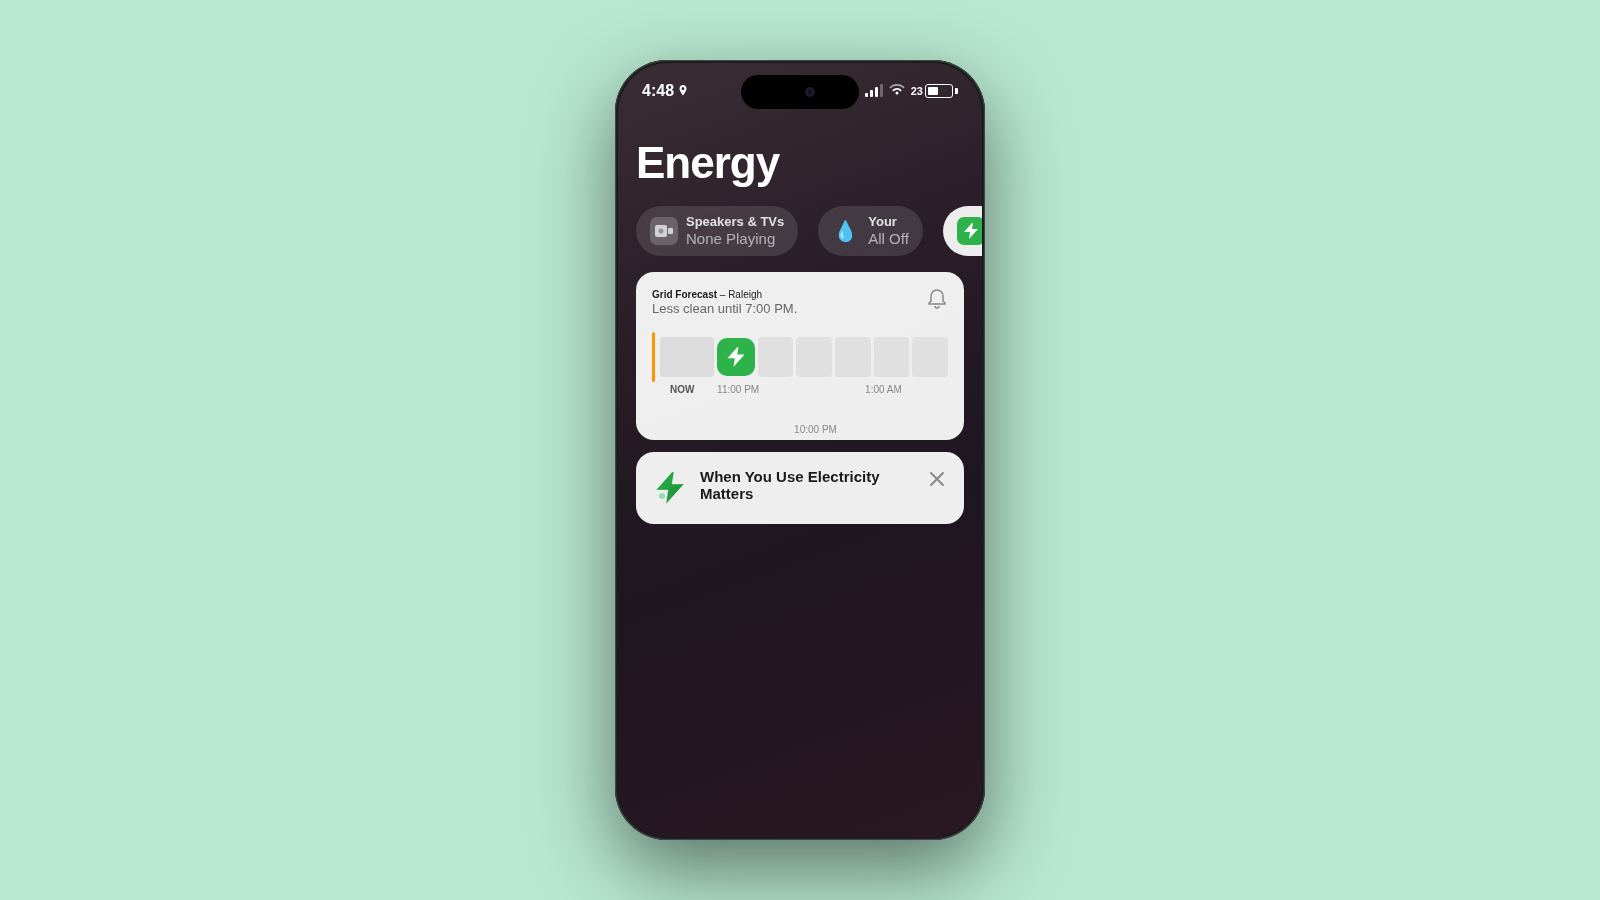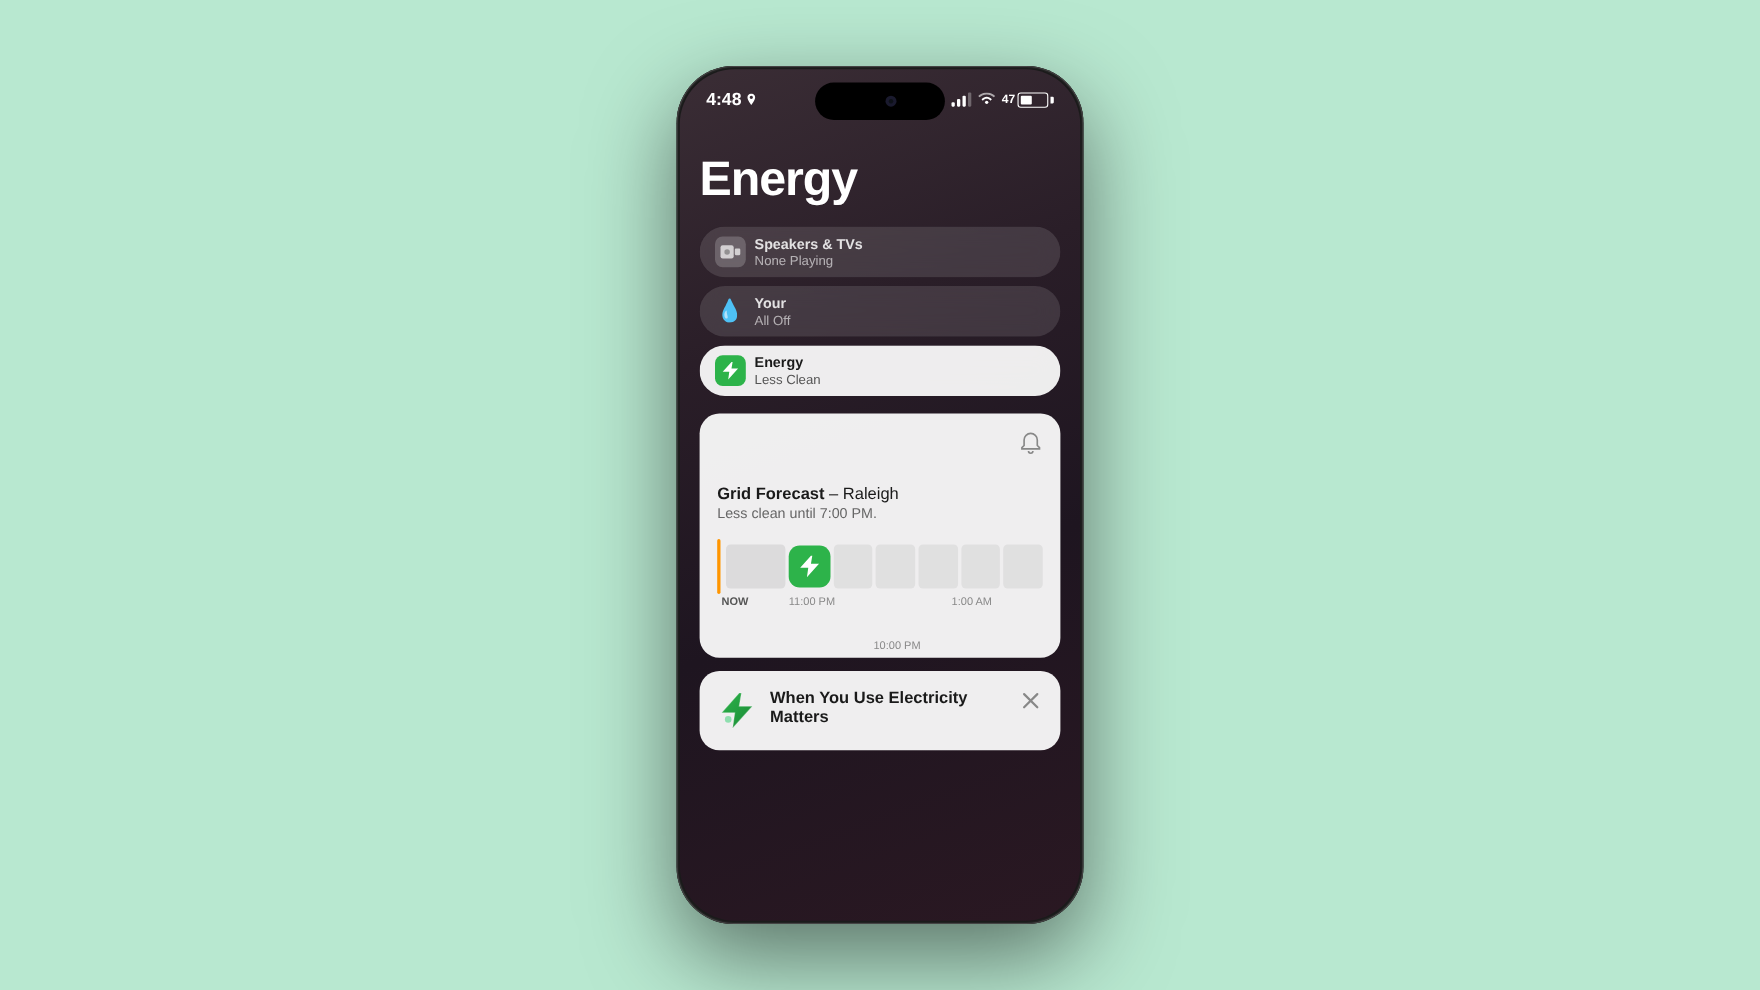--- a/index.html
+++ b/index.html
@@ -157,24 +157,23 @@
       font-size: 44px;
       font-weight: 700;
       color: #fff;
       margin-bottom: 18px;
       letter-spacing: -1px;
     }
 
     
     .pills-row {
       display: flex;
-      gap: 8px;
+      gap: 20px;
       margin-bottom: 16px;
       overflow: visible;
-      flex-direction: column;
     }
 
     .pill {
       display: flex;
       align-items: center;
       gap: 8px;
       padding: 8px 14px;
       border-radius: 50px;
       background: rgba(255,255,255,0.12);
       backdrop-filter: blur(10px);
@@ -218,21 +217,21 @@
     }
 
     .pill-title {
       font-size: 13px;
       font-weight: 600;
       color: rgba(255,255,255,0.85);
       line-height: 1.2;
     }
 
     .pill-subtitle {
-      font-size: 12px;
+      font-size: 15px;
       color: rgba(255,255,255,0.6);
       line-height: 1.2;
     }
 
     .pill-active .pill-title {
       color: #1a1a1a;
     }
 
     .pill-active .pill-subtitle {
       color: #555;
@@ -247,24 +246,23 @@
     }
 
     .card-header {
       display: flex;
       justify-content: space-between;
       align-items: flex-start;
       margin-bottom: 4px;
     }
 
     .card-title {
-      font-size: 15px;
+      font-size: 10px;
       color: #1a1a1a;
       line-height: 1.3;
-      margin-top: 48px;
     }
 
     .card-title strong {
       font-weight: 700;
     }
 
     .card-subtitle {
       font-size: 13px;
       color: #666;
       margin-bottom: 12px;
@@ -354,21 +352,21 @@
           <div class="signal-bar" style="height:13px; opacity:0.3"></div>
         </div>
         <div class="wifi-icon">
           <svg width="16" height="12" viewBox="0 0 16 12" fill="white">
             <path d="M8 10.5a1.5 1.5 0 100-3 1.5 1.5 0 000 3z"></path>
             <path d="M4.5 7.5C5.6 6.4 6.7 5.8 8 5.8s2.4.6 3.5 1.7l1.2-1.2C11.3 4.8 9.7 4 8 4s-3.3.8-4.7 2.3l1.2 1.2z"></path>
             <path d="M1.5 4.5C3.2 2.8 5.5 1.8 8 1.8s4.8 1 6.5 2.7l1.2-1.2C13.6 1.2 11 0 8 0S2.4 1.2.3 3.3l1.2 1.2z" opacity="0.6"></path>
           </svg>
         </div>
         <div class="battery">
-          <span class="battery-text">47</span>
+          <span class="battery-text">23</span>
           <div class="battery-body">
             <div class="battery-fill"></div>
           </div>
           <div class="battery-tip"></div>
         </div>
       </div>
     </div>
 
     <div class="page">
 
@@ -446,21 +444,21 @@
               </div>
               <div style="flex:1; height:40px; background:rgba(0,0,0,0.06); border-radius:4px;"></div>
               <div style="flex:1; height:40px; background:rgba(0,0,0,0.06); border-radius:4px;"></div>
               <div style="flex:1; height:40px; background:rgba(0,0,0,0.06); border-radius:4px;"></div>
               <div style="flex:1; height:40px; background:rgba(0,0,0,0.06); border-radius:4px;"></div>
               <div style="flex:1; height:40px; background:rgba(0,0,0,0.06); border-radius:4px;"></div>
             </div>
           </div>
 
           <div style="position:relative; height:20px; margin-top:2px; padding-left:8px;">
-            <span style="position:absolute; left:4px; font-size:10px; color:#555; font-weight:600;">NOW</span>
+            <span style="position:absolute; left:18px; font-size:10px; color:#555; font-weight:600;">NOW</span>
             <span style="position:absolute; left:22%; font-size:10px; color:#888;">11:00 PM</span>
             <span style="position:absolute; left:48%; font-size:10px; color:#888;margin-top:40px;">10:00 PM</span>
             <span style="position:absolute; left:72%; font-size:10px; color:#888;">1:00 AM</span>
           </div>
         </div>
       </div>
 
       <div class="info-card">
         <div class="info-icon">
           <svg width="32" height="36" viewBox="0 0 16 18">

